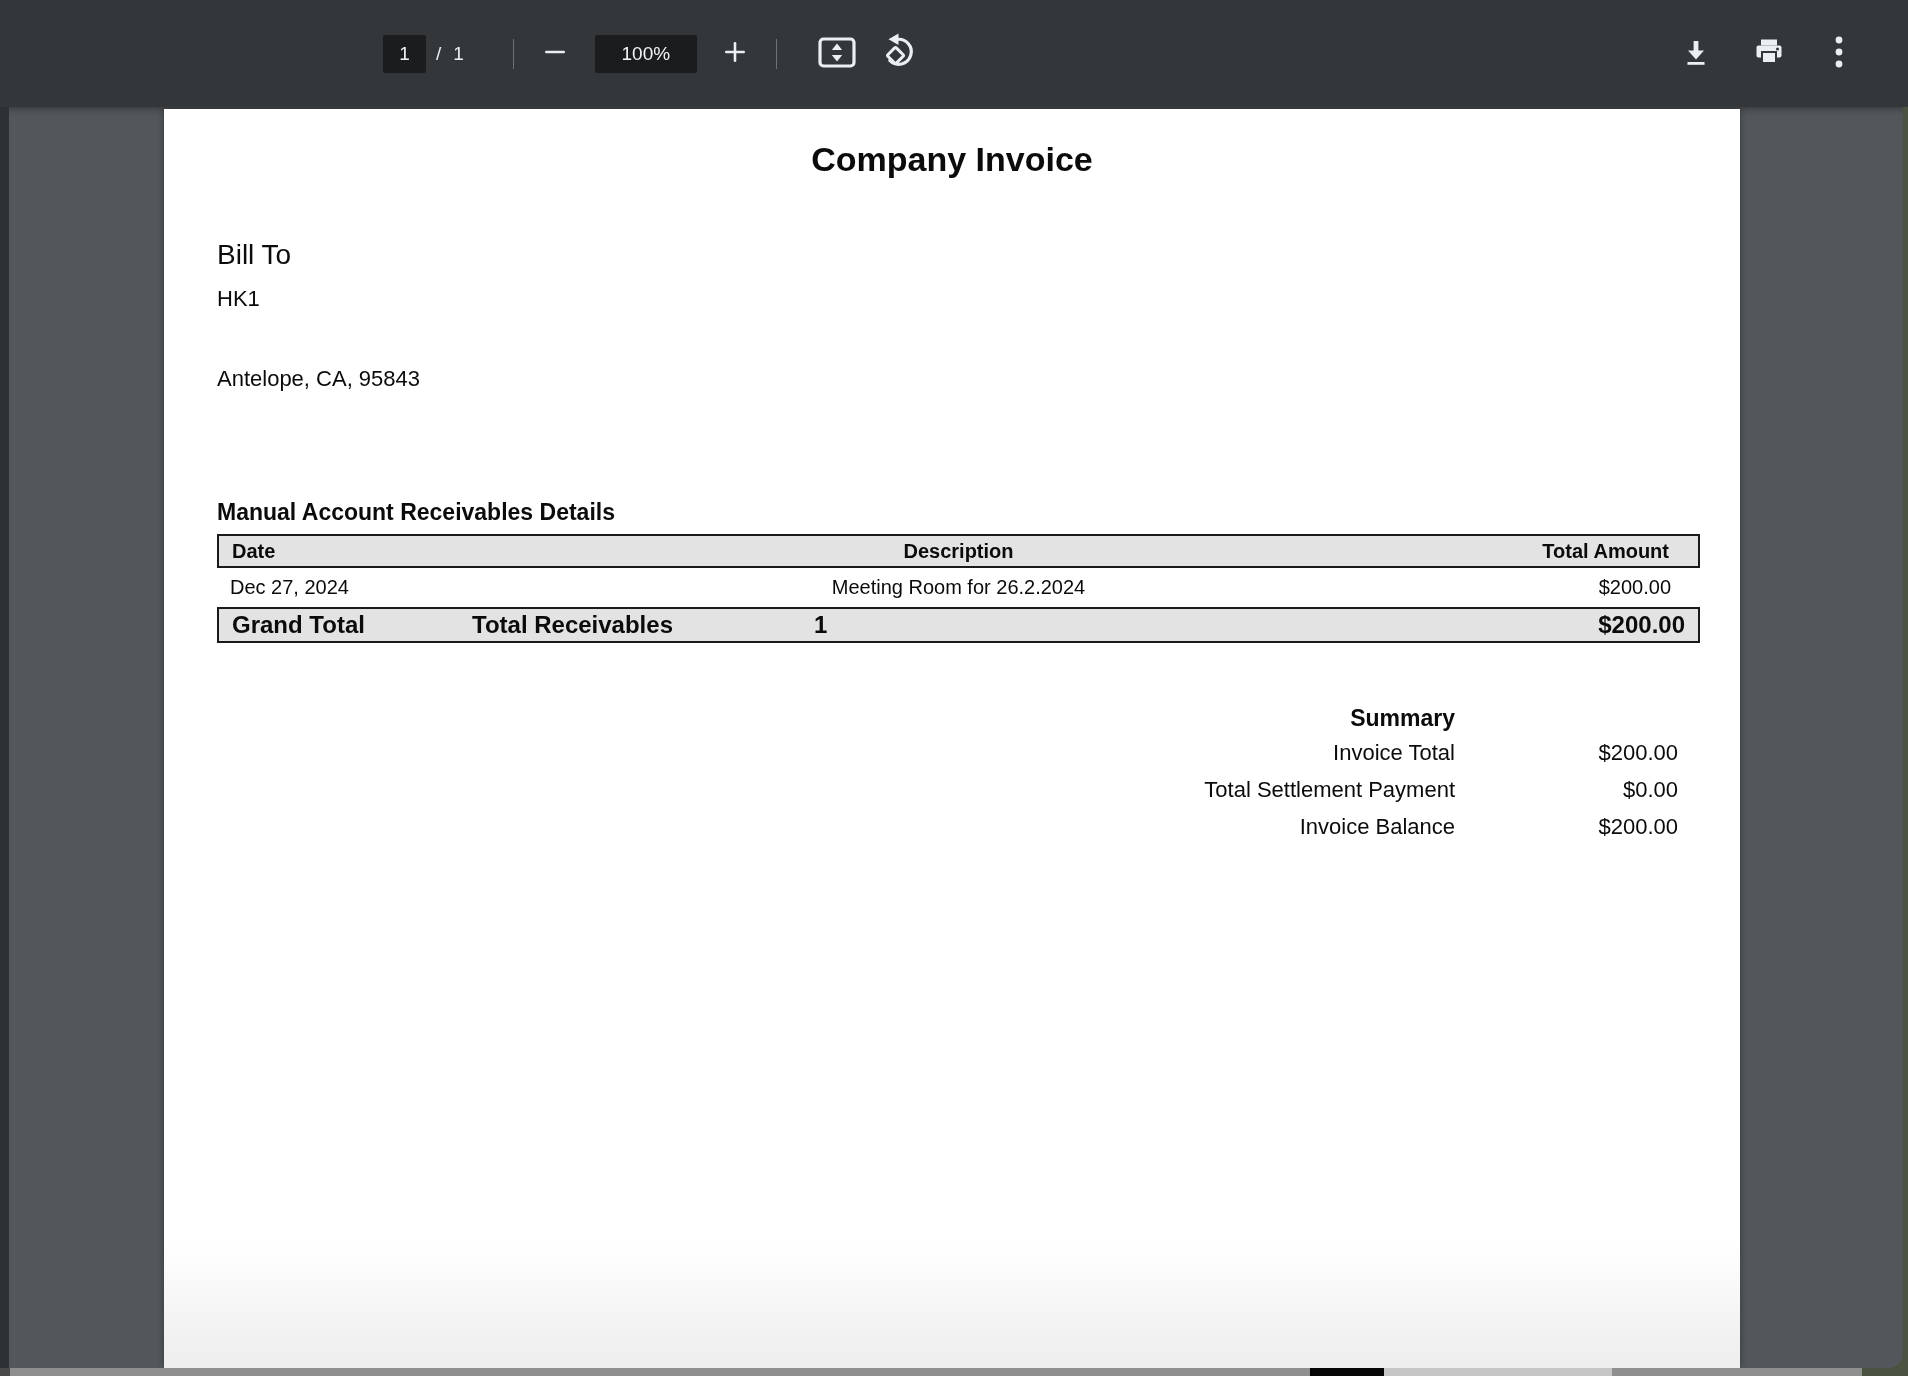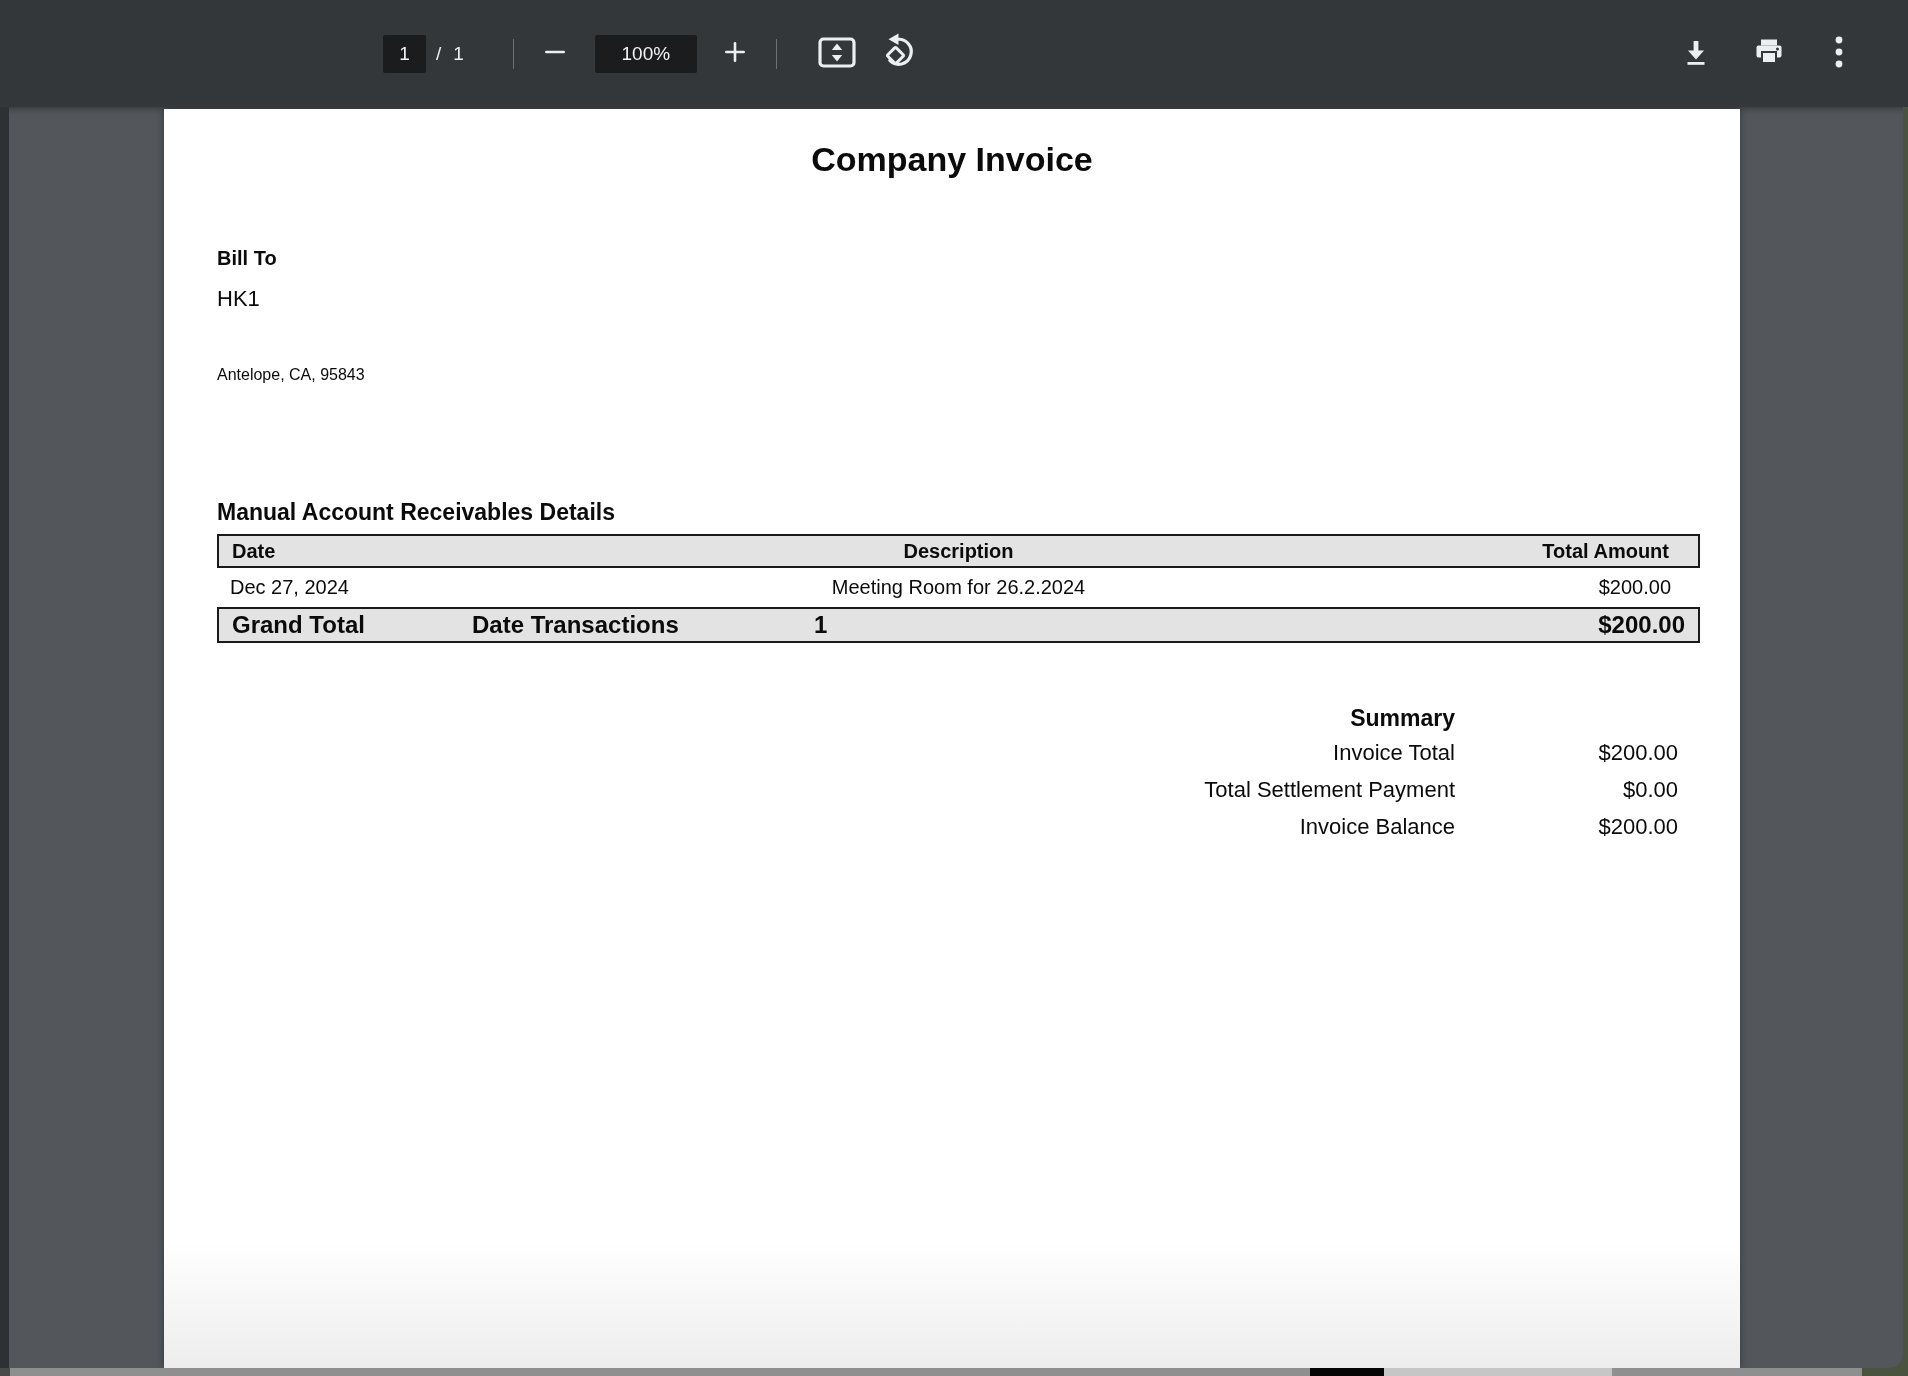--- a/index.html
+++ b/index.html
@@ -66,23 +66,23 @@
   .page {
     position:absolute; left:164px; top:2px; width:1576px; height:1259px;
     background:linear-gradient(#ffffff 90%, #ededed 100%);
     box-shadow:0 0 7px rgba(0,0,0,.38);
     color:#0b0b0b;
   }
   .doc-title {
     position:absolute; top:31px; left:0; width:100%;
     text-align:center; font-size:34px; font-weight:bold;
   }
-  .billto-heading { position:absolute; left:53px; top:138px; font-size:20px; font-weight:bold; }
+  .billto-heading { position:absolute; left:53px; top:130px; font-size:28px; font-weight:normal; }
   .billto-name    { position:absolute; left:53px; top:177px; font-size:22px; }
-  .billto-address { position:absolute; left:53px; top:257px; font-size:16px; }
+  .billto-address { position:absolute; left:53px; top:257px; font-size:22px; }
 
   .section-heading { position:absolute; left:53px; top:390px; font-size:23px; font-weight:bold; }
 
   .ar-table { position:absolute; left:53px; top:425px; width:1483px; }
   .tr-flex { display:flex; align-items:center; }
   .tr-head {
     height:34px; background:#e3e3e3;
     border:2px solid #1a1a1a;
     font-size:20px; font-weight:bold;
   }
@@ -223,21 +223,21 @@
       </div>
 
       <div class="tr-flex tr-data">
         <div class="col-date">Dec 27, 2024</div>
         <div class="col-desc">Meeting Room for 26.2.2024</div>
         <div class="col-amt">$200.00</div>
       </div>
 
       <div class="tr-foot">
         <div class="gt-cell gt-label">Grand Total</div>
-        <div class="gt-cell gt-tx-label">Date Transactions</div>
+        <div class="gt-cell gt-tx-label">Total Receivables</div>
         <div class="gt-cell gt-count">1</div>
         <div class="gt-cell gt-amount">$200.00</div>
       </div>
     </div>
 
     <div class="summary">
       <div class="summary-title-row">
         <div class="summary-heading">Summary</div>
         <div class="s-spacer"></div>
       </div>

